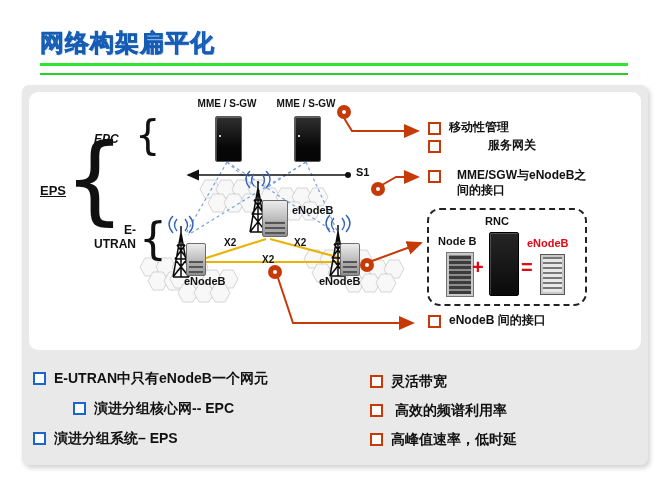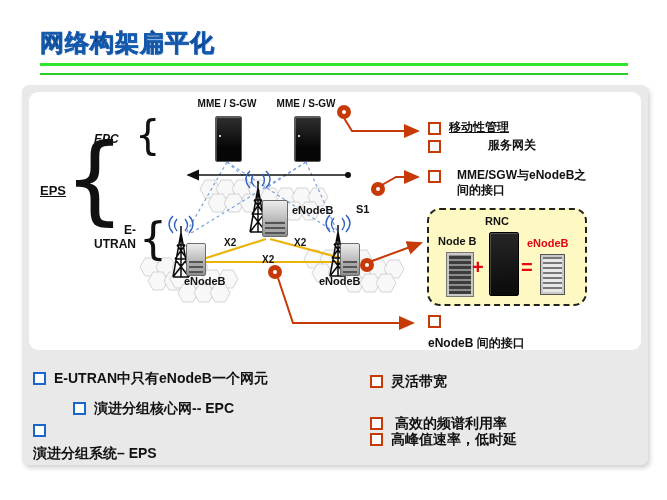--- a/index.html
+++ b/index.html
@@ -1,20 +1,20 @@
 <!DOCTYPE html>
 <html><head>
 <meta charset="utf-8">
 <style>
   html,body{margin:0;padding:0;background:#fff;}
   body{width:667px;height:500px;position:relative;overflow:hidden;
        font-family:"Liberation Sans","DejaVu Sans",sans-serif;color:#111;}
   .abs{position:absolute;}
   
-  #title{left:40px;top:27px;font-size:24px;font-weight:800;color:#0f172a;
+  #title{left:40px;top:27px;font-size:24px;font-weight:800;color:#3b82f6;
          letter-spacing:1px;-webkit-text-stroke:0.7px #155bb0;
          text-shadow:1px 1px 0 #b9d4f2;}
   #rule{left:40px;top:63px;width:588px;height:7px;
         border-top:3px solid #2ee62e;border-bottom:2px solid #27cf27;}
   
   #panel{left:22px;top:85px;width:626px;height:380px;background:#e9e9e9;
          border-radius:7px;box-shadow:2px 3px 5px rgba(0,0,0,.18);}
   #canvas{left:7px;top:7px;width:612px;height:258px;background:#ffffff;border-radius:9px;}
   svg{position:absolute;left:0;top:0;pointer-events:none;}
   
@@ -32,21 +32,21 @@
   .enb::after{content:"";position:absolute;left:2px;right:2px;bottom:2px;height:38%;
        background:repeating-linear-gradient(0deg,#555 0 2px,#a8a8a8 2px 5px);}
   
   .crow{position:absolute;display:flex;align-items:flex-start;gap:8px;}
   .sq{width:9px;height:9px;border:2.5px solid #c63a08;background:#fff;flex:0 0 auto;margin-top:2px;}
   .sq.blue{border-color:#1a66cc;}
   .ctext{font-weight:bold;font-size:12px;line-height:1.25;}
   .btext{font-weight:bold;font-size:14px;}
   
   #rncbox{left:405px;top:123px;width:156px;height:94px;border:2px dashed #222;
-          border-radius:13px;background:#fef9c3;}
+          border-radius:13px;background:#ffffff;}
   .cab{position:absolute;}
   #cab-nodeb{left:18px;top:43px;width:22px;height:39px;border:2px solid #c9c9c9;
      outline:1px solid #777;background:repeating-linear-gradient(0deg,#3c3c3c 0 3px,#8d8d8d 3px 5px);}
   #cab-rnc{left:60px;top:22px;width:28px;height:62px;background:linear-gradient(180deg,#262626,#0a0a0a);
      border:1px solid #000;border-radius:2px;box-shadow:inset 1px 1px 0 rgba(255,255,255,.2);}
   #cab-rack{left:111px;top:44px;width:23px;height:39px;border:1px solid #555;background:#c9c9c9;}
   #cab-rack::after{content:"";position:absolute;left:2px;right:2px;top:2px;bottom:2px;
      background:repeating-linear-gradient(0deg,#e8e8e8 0 3px,#787878 3px 5px);}
   .op{position:absolute;color:#e30613;font-weight:800;font-size:20px;}
 </style>
@@ -150,49 +150,49 @@
   <div class="lbl" style="left:52px;top:138px;width:62px;text-align:right;font-size:12px;line-height:1.2;">
     <div>E-</div>
     <div>UTRAN</div>
   </div>
 
   <div class="lbl" style="left:155px;top:13px;width:100px;text-align:center;font-size:10px;">MME / S-GW</div>
   <div class="mme" style="left:193px;top:31px;"></div>
   <div class="lbl" style="left:234px;top:13px;width:100px;text-align:center;font-size:10px;">MME / S-GW</div>
   <div class="mme" style="left:272px;top:31px;"></div>
 
-  <div class="lbl" style="left:334px;top:81px;font-size:11px;margin-top:37px;">S1</div>
+  <div class="lbl" style="left:334px;top:81px;font-size:11px;">S1</div>
 
   <div class="enb" style="left:240px;top:115px;width:24px;height:35px;"></div>
   <div class="lbl" style="left:270px;top:119px;font-size:11px;">eNodeB</div>
   <div class="enb" style="left:164px;top:158px;width:18px;height:31px;"></div>
   <div class="lbl" style="left:162px;top:190px;font-size:11px;">eNodeB</div>
   <div class="enb" style="left:318px;top:158px;width:18px;height:31px;"></div>
   <div class="lbl" style="left:297px;top:190px;font-size:11px;">eNodeB</div>
 
   <div class="lbl" style="left:202px;top:152px;font-size:10px;">X2</div>
   <div class="lbl" style="left:272px;top:152px;font-size:10px;">X2</div>
   <div class="lbl" style="left:240px;top:169px;font-size:10px;">X2</div>
 
-  <div class="crow" style="left:406px;top:35px;text-decoration:underline;">
+  <div class="crow" style="left:406px;top:35px;">
     <span class="sq"></span>
     <span class="ctext">移动性管理</span>
   </div>
   <div class="crow" style="left:406px;top:53px;gap:47px;">
     <span class="sq"></span>
     <span class="ctext">服务网关</span>
   </div>
   <div class="crow" style="left:406px;top:83px;gap:16px;">
     <span class="sq"></span>
     <span class="ctext">
       <span>MME/SGW与eNodeB之</span><br>
       <span>间的接口</span>
     </span>
   </div>
-  <div class="crow" style="left:406px;top:228px;flex-direction:column;">
+  <div class="crow" style="left:406px;top:228px;">
     <span class="sq"></span>
     <span class="ctext">eNodeB 间的接口</span>
   </div>
 
   <div class="abs" id="rncbox">
     <div class="lbl" style="left:56px;top:5px;font-size:11px;">RNC</div>
     <div class="lbl" style="left:9px;top:25px;font-size:11px;">Node B</div>
     <div class="lbl" style="left:98px;top:27px;font-size:11px;color:#e30613;">eNodeB</div>
     <div class="cab" id="cab-nodeb"></div>
     <div class="op" style="left:43px;top:46px;">+</div>
@@ -202,29 +202,29 @@
   </div>
 
   <div class="crow" style="left:11px;top:285px;">
     <span class="sq blue"></span>
     <span class="btext">E-UTRAN中只有eNodeB一个网元</span>
   </div>
   <div class="crow" style="left:11px;top:315px;margin-left:40px;">
     <span class="sq blue"></span>
     <span class="btext">演进分组核心网-- EPC</span>
   </div>
-  <div class="crow" style="left:11px;top:337px;flex-direction:column;">
+  <div class="crow" style="left:11px;top:345px;">
     <span class="sq blue"></span>
     <span class="btext">演进分组系统– EPS</span>
   </div>
   <div class="crow" style="left:348px;top:288px;justify-content:space-between;">
     <span class="sq"></span>
     <span class="btext">灵活带宽</span>
   </div>
-  <div class="crow" style="left:348px;top:330px;gap:12px;">
+  <div class="crow" style="left:348px;top:317px;gap:12px;">
     <span class="sq"></span>
     <span class="btext">高效的频谱利用率</span>
   </div>
   <div class="crow" style="left:348px;top:346px;">
     <span class="sq"></span>
     <span class="btext">高峰值速率，低时延</span>
   </div>
 </div>
 
 </body></html>

